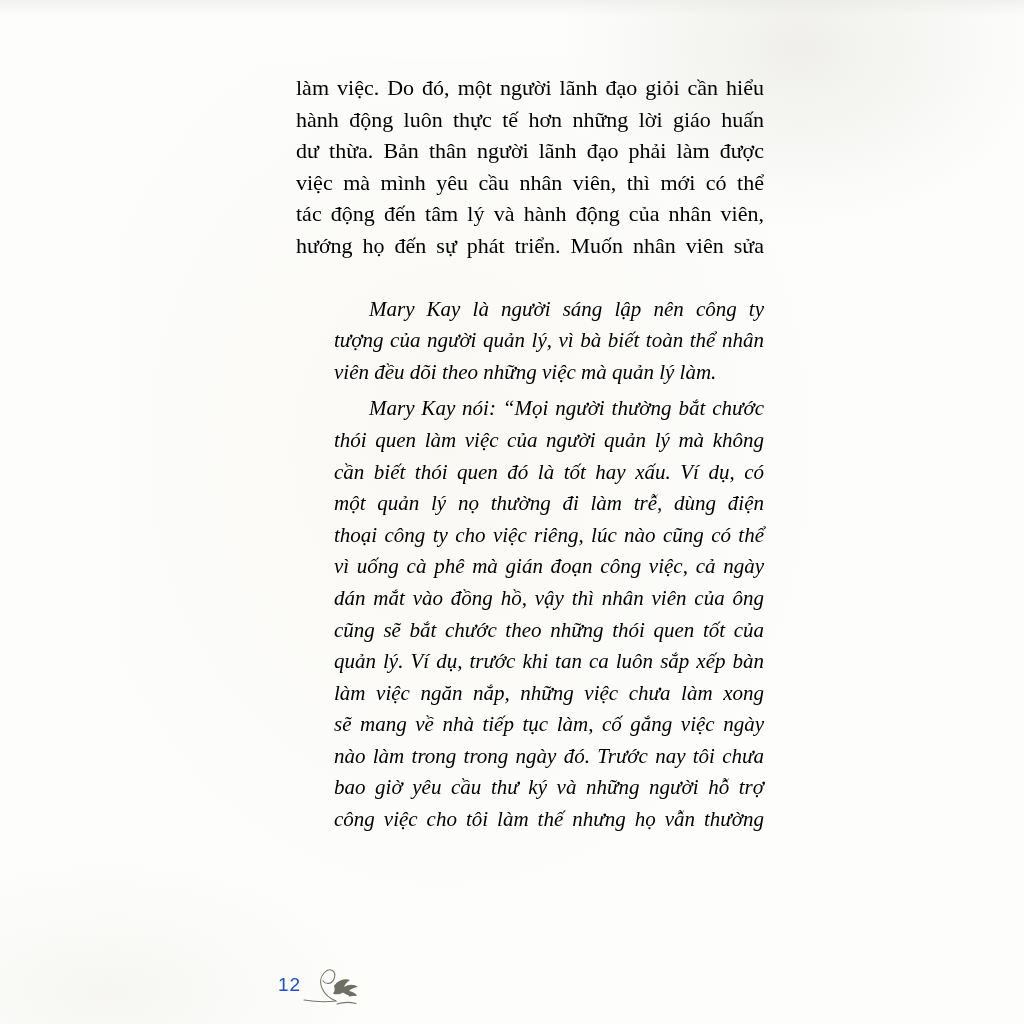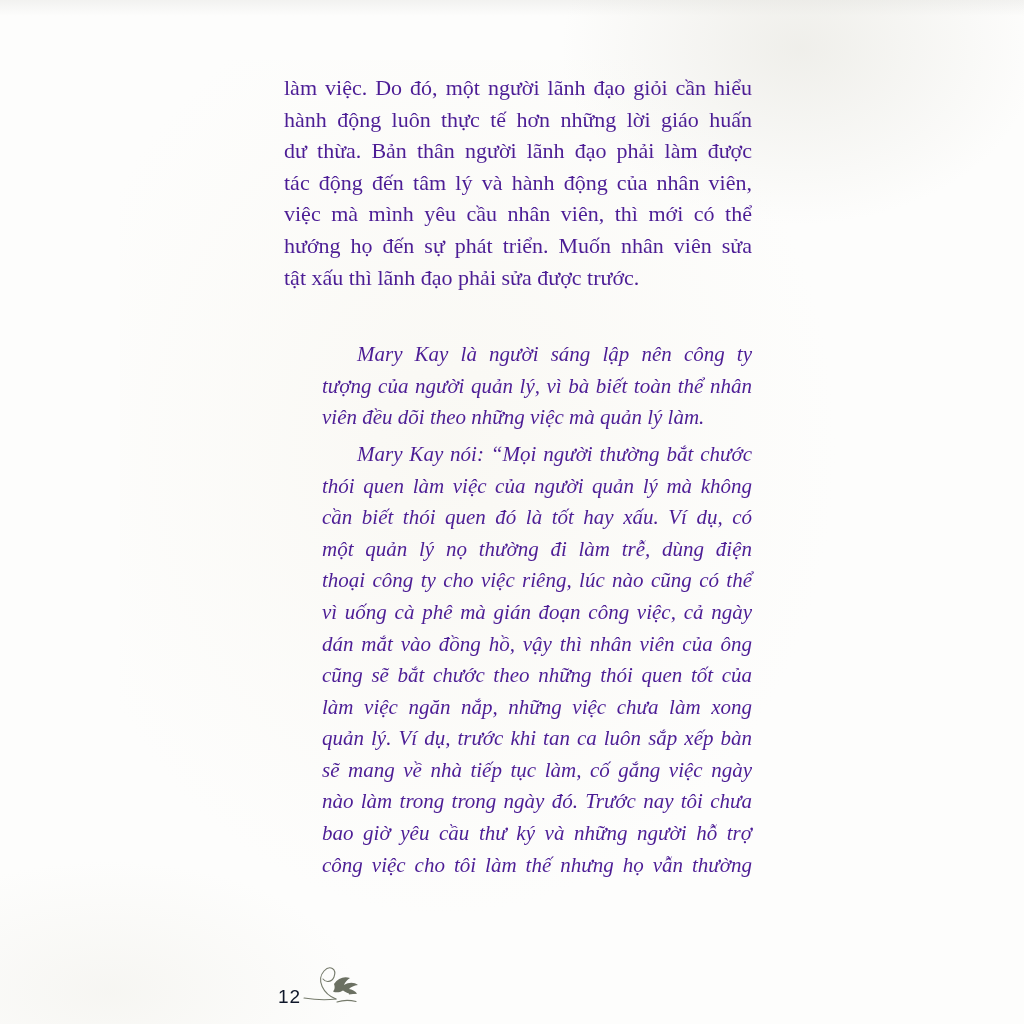--- a/index.html
+++ b/index.html
@@ -32,57 +32,57 @@
     left: 120px; top: 60px; width: 720px; height: 860px;
     background: radial-gradient(ellipse at 45% 45%, rgba(247,245,238,.6), rgba(255,255,255,0) 70%);
   }
   .shade-bottomleft {
     left: -60px; top: 860px; width: 420px; height: 220px;
     background: radial-gradient(ellipse at 40% 60%, rgba(240,239,233,.5), rgba(255,255,255,0) 70%);
   }
 
   .text-column {
     position: absolute;
-    left: 284px;
+    left: 296px;
     top: 72px;
     width: 468px;
-    color: #4c1d95;
+    color: #000000;
   }
   .para { margin: 0; }
   .para.regular {
     font-size: 22px;
     line-height: 31.6px;
   }
   .para.italic {
     font-style: italic;
     font-size: 21px;
     line-height: 31.6px;
     margin-left: 38px;
     width: 430px;
   }
-  .para.gap-before   { margin-top: 46px; }
+  .para.gap-before   { margin-top: 32px; }
   .para.small-gap    { margin-top: 5px; }
 
   .line {
     text-align: justify;
     text-align-last: justify;
     white-space: nowrap;
   }
   .line.last { text-align-last: left; }
   .justify-all .line.last { text-align-last: justify; }
   .para.indent .line.first { text-indent: 35px; }
 
   .footer {
     position: absolute;
     left: 278px;
     top: 960px;
     height: 46px;
     display: flex;
-    align-items: flex-end;
-    color: #0f172a;
+    align-items: center;
+    color: #1d4ed8;
   }
   .page-number {
     font-family: "Liberation Sans", sans-serif;
     font-size: 19px;
     letter-spacing: 1px;
     position: relative;
     top: 2px;
   }
   .ornament {
     display: inline-block;
@@ -99,43 +99,42 @@
   <div class="shade shade-top"></div>
   <div class="shade shade-topright"></div>
   <div class="shade shade-paper"></div>
   <div class="shade shade-bottomleft"></div>
 
   <main class="text-column">
     <section class="para regular">
         <div class="line first">làm việc. Do đó, một người lãnh đạo giỏi cần hiểu</div>
         <div class="line">hành động luôn thực tế hơn những lời giáo huấn</div>
         <div class="line">dư thừa. Bản thân người lãnh đạo phải làm được</div>
+        <div class="line">việc mà mình yêu cầu nhân viên, thì mới có thể</div>
         <div class="line">tác động đến tâm lý và hành động của nhân viên,</div>
-        <div class="line">việc mà mình yêu cầu nhân viên, thì mới có thể</div>
         <div class="line">hướng họ đến sự phát triển. Muốn nhân viên sửa</div>
-        <div class="line last">tật xấu thì lãnh đạo phải sửa được trước.</div>
       </section>
 
     <section class="para italic indent gap-before">
         <div class="line first">Mary Kay là người sáng lập nên công ty</div>
         <div class="line">tượng của người quản lý, vì bà biết toàn thể nhân</div>
         <div class="line last">viên đều dõi theo những việc mà quản lý làm.</div>
       </section>
 
     <section class="para italic indent small-gap justify-all">
         <div class="line first">Mary Kay nói: “Mọi người thường bắt chước</div>
         <div class="line">thói quen làm việc của người quản lý mà không</div>
         <div class="line">cần biết thói quen đó là tốt hay xấu. Ví dụ, có</div>
         <div class="line">một quản lý nọ thường đi làm trễ, dùng điện</div>
         <div class="line">thoại công ty cho việc riêng, lúc nào cũng có thể</div>
         <div class="line">vì uống cà phê mà gián đoạn công việc, cả ngày</div>
         <div class="line">dán mắt vào đồng hồ, vậy thì nhân viên của ông</div>
         <div class="line">cũng sẽ bắt chước theo những thói quen tốt của</div>
+        <div class="line">quản lý. Ví dụ, trước khi tan ca luôn sắp xếp bàn</div>
         <div class="line">làm việc ngăn nắp, những việc chưa làm xong</div>
-        <div class="line">quản lý. Ví dụ, trước khi tan ca luôn sắp xếp bàn</div>
         <div class="line">sẽ mang về nhà tiếp tục làm, cố gắng việc ngày</div>
         <div class="line">nào làm trong trong ngày đó. Trước nay tôi chưa</div>
         <div class="line">bao giờ yêu cầu thư ký và những người hỗ trợ</div>
         <div class="line last">công việc cho tôi làm thế nhưng họ vẫn thường</div>
       </section>
   </main>
 
   <footer class="footer">
     <span class="page-number">12</span>
     <span class="ornament">

